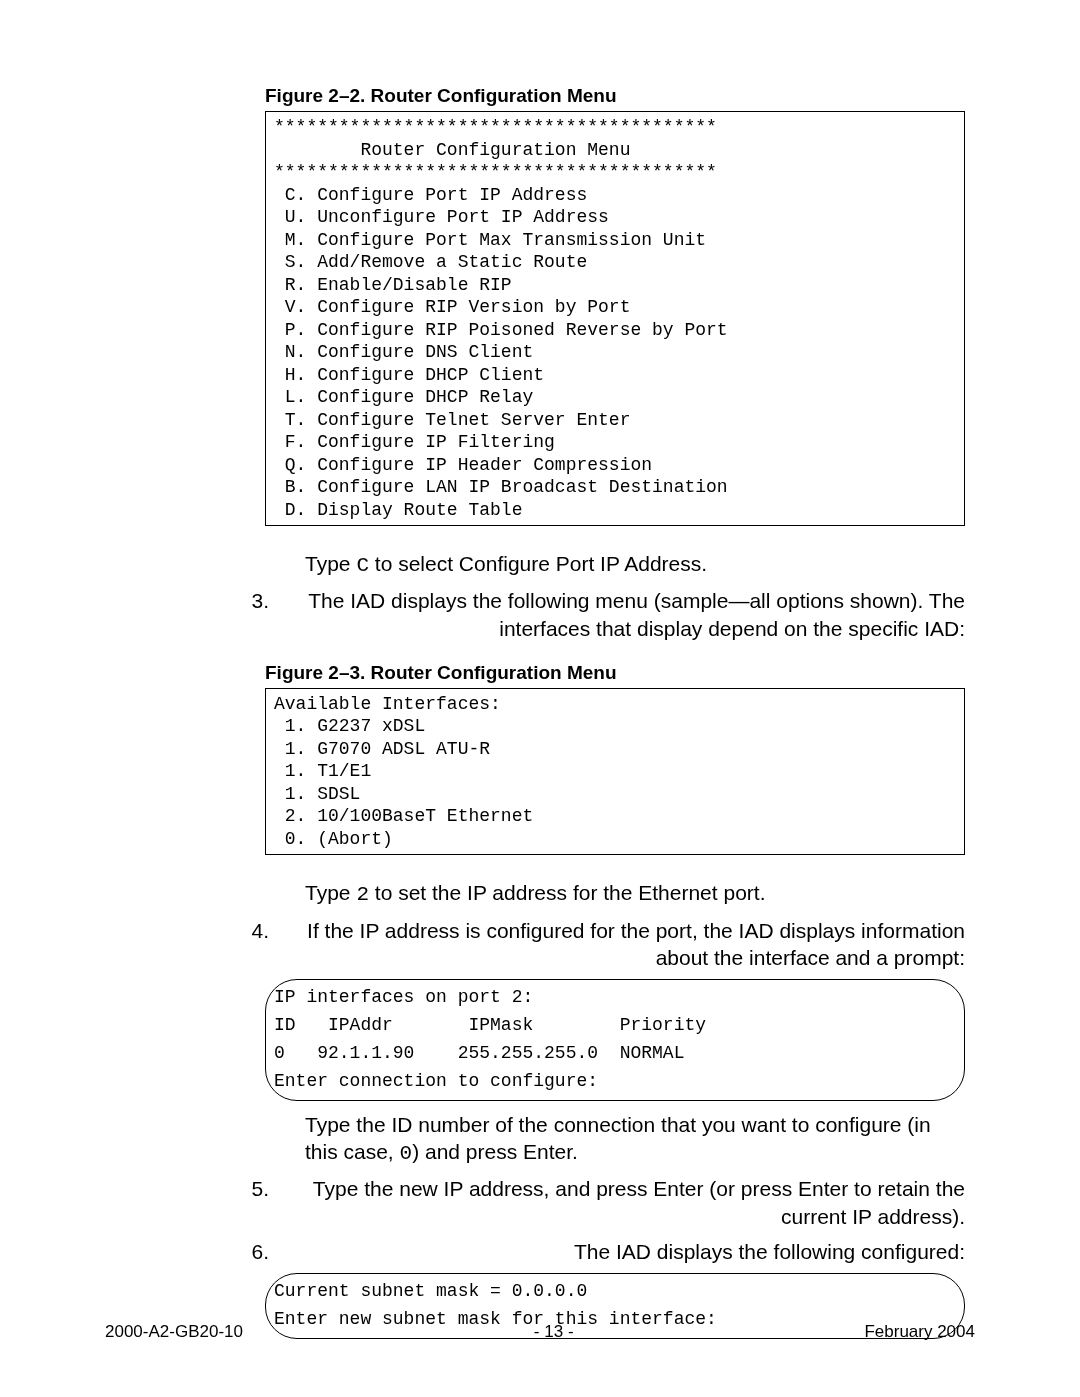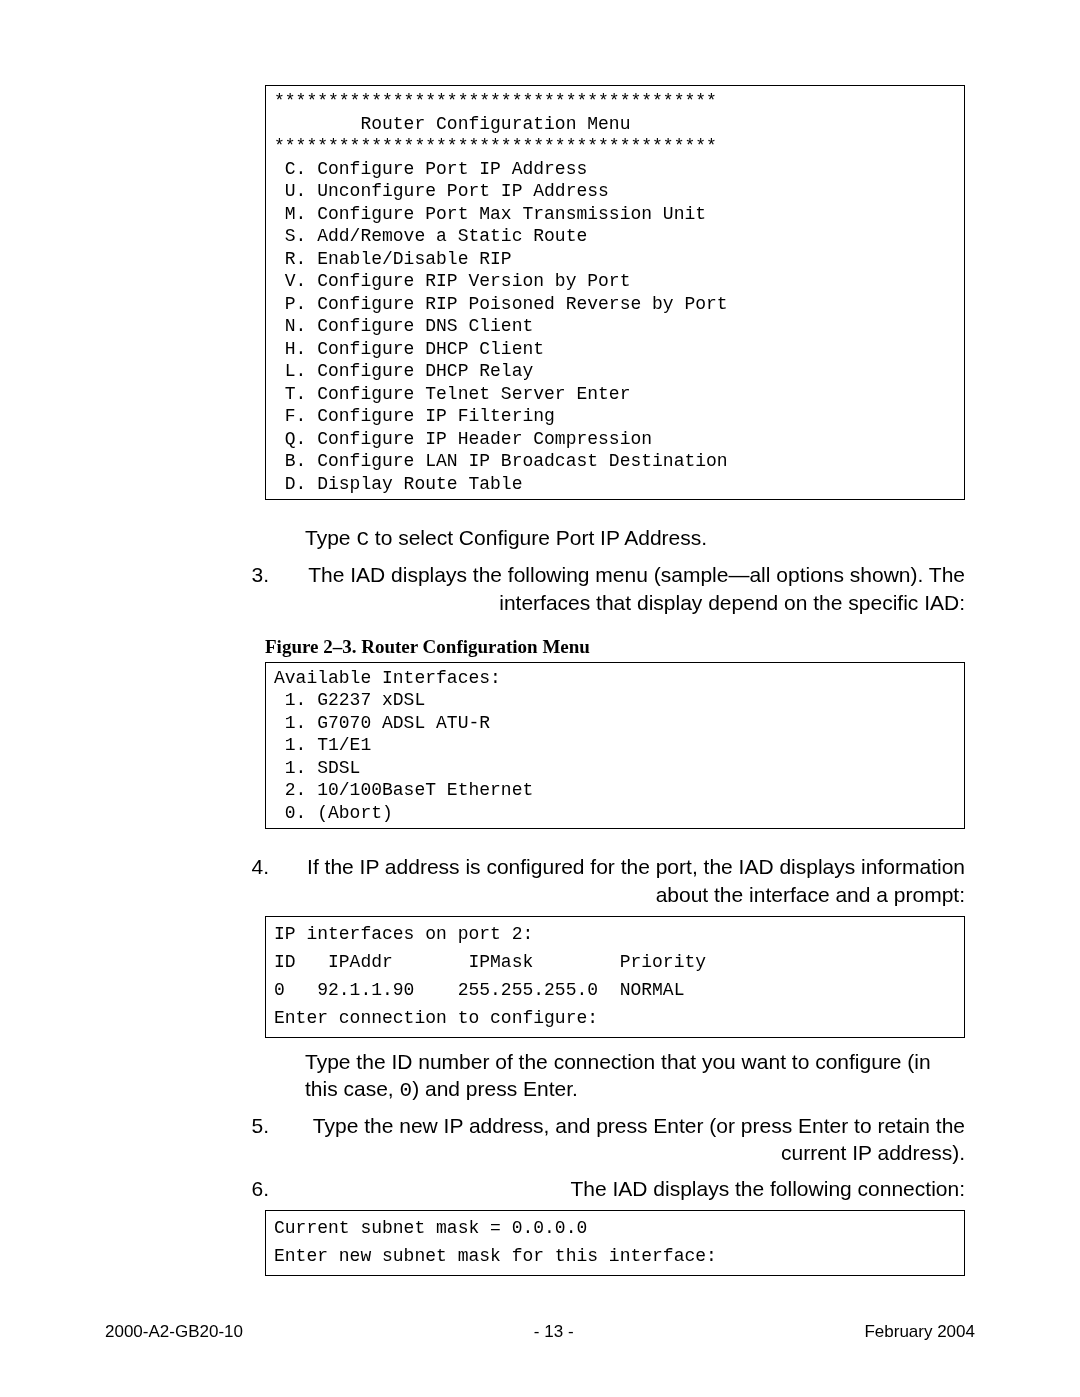--- a/index.html
+++ b/index.html
@@ -27,20 +27,21 @@
       font-family: "Courier New", Courier, monospace;
       font-size: 18px;
       line-height: 1.25;
       padding: 4px 8px;
       white-space: pre;
       margin-bottom: 24px;
       width: 700px;
     }
     .code-box-tight {
       line-height: 1.55;
+      border-radius: 32px;
     }
     .body-text {
       font-family: Arial, Helvetica, sans-serif;
       font-size: 21px;
       line-height: 1.3;
       margin-bottom: 8px;
     }
     .body-text .mono {
       font-family: "Courier New", Courier, monospace;
     }
@@ -56,36 +57,37 @@
       margin-right: 8px;
       flex-shrink: 0;
     }
     .step-text {
       flex: 1;
       text-align: right;
     }
     .indent {
       margin-left: 40px;
     }
-    .sect-gap { margin-top: 20px; font-family: Liberation Serif, serif; }
+    .sect-gap { margin-top: 20px; }
     .footer {
       position: absolute;
       bottom: 55px;
       left: 105px;
       right: 105px;
       font-size: 17px;
       display: flex;
       justify-content: space-between;
     }
   </style>
 </head>
 <body>
 
 <div class="content">
 
+  <div class="figure-caption">Figure 2–2.  Router Configuration Menu</div>
 
   <div class="code-box"><span>*****************************************</span>
 <span>        Router Configuration Menu</span>
 <span>*****************************************</span>
 <span> C. Configure Port IP Address</span>
 <span> U. Unconfigure Port IP Address</span>
 <span> M. Configure Port Max Transmission Unit</span>
 <span> S. Add/Remove a Static Route</span>
 <span> R. Enable/Disable RIP</span>
 <span> V. Configure RIP Version by Port</span>
@@ -111,20 +113,23 @@
   <div class="figure-caption sect-gap">Figure 2–3.  Router Configuration Menu</div>
 
   <div class="code-box"><span>Available Interfaces:</span>
 <span> 1. G2237 xDSL</span>
 <span> 1. G7070 ADSL ATU-R</span>
 <span> 1. T1/E1</span>
 <span> 1. SDSL</span>
 <span> 2. 10/100BaseT Ethernet</span>
 <span> 0. (Abort)</span></div>
 
+  <div class="body-text indent">
+    <span>Type </span><span class="mono">2</span><span> to set the IP address for the Ethernet port.</span>
+  </div>
 
   <div class="step-row body-text">
     <div class="step-num">4.</div>
     <div class="step-text">If the IP address is configured for the port, the IAD displays information about the interface and a prompt:</div>
   </div>
 
   <div class="code-box code-box-tight"><span>IP interfaces on port 2:</span>
 <span>ID   IPAddr       IPMask        Priority</span>
 <span>0   92.1.1.90    255.255.255.0  NORMAL</span>
 <span>Enter connection to configure:</span></div>
@@ -133,21 +138,21 @@
     <span>Type the ID number of the connection that you want to configure (in this case, </span><span class="mono">0</span><span>) and press Enter.</span>
   </div>
 
   <div class="step-row body-text">
     <div class="step-num">5.</div>
     <div class="step-text">Type the new IP address, and press Enter (or press Enter to retain the current IP address).</div>
   </div>
 
   <div class="step-row body-text">
     <div class="step-num">6.</div>
-    <div class="step-text">The IAD displays the following connection:</div>
+    <div class="step-text">The IAD displays the following configured:</div>
   </div>
 
   <div class="code-box code-box-tight"><span>Current subnet mask = 0.0.0.0</span>
 <span>Enter new subnet mask for this interface:</span></div>
 
 </div>
 
 <div class="footer">
   <span>2000-A2-GB20-10</span>
   <span>- 13 -</span>

